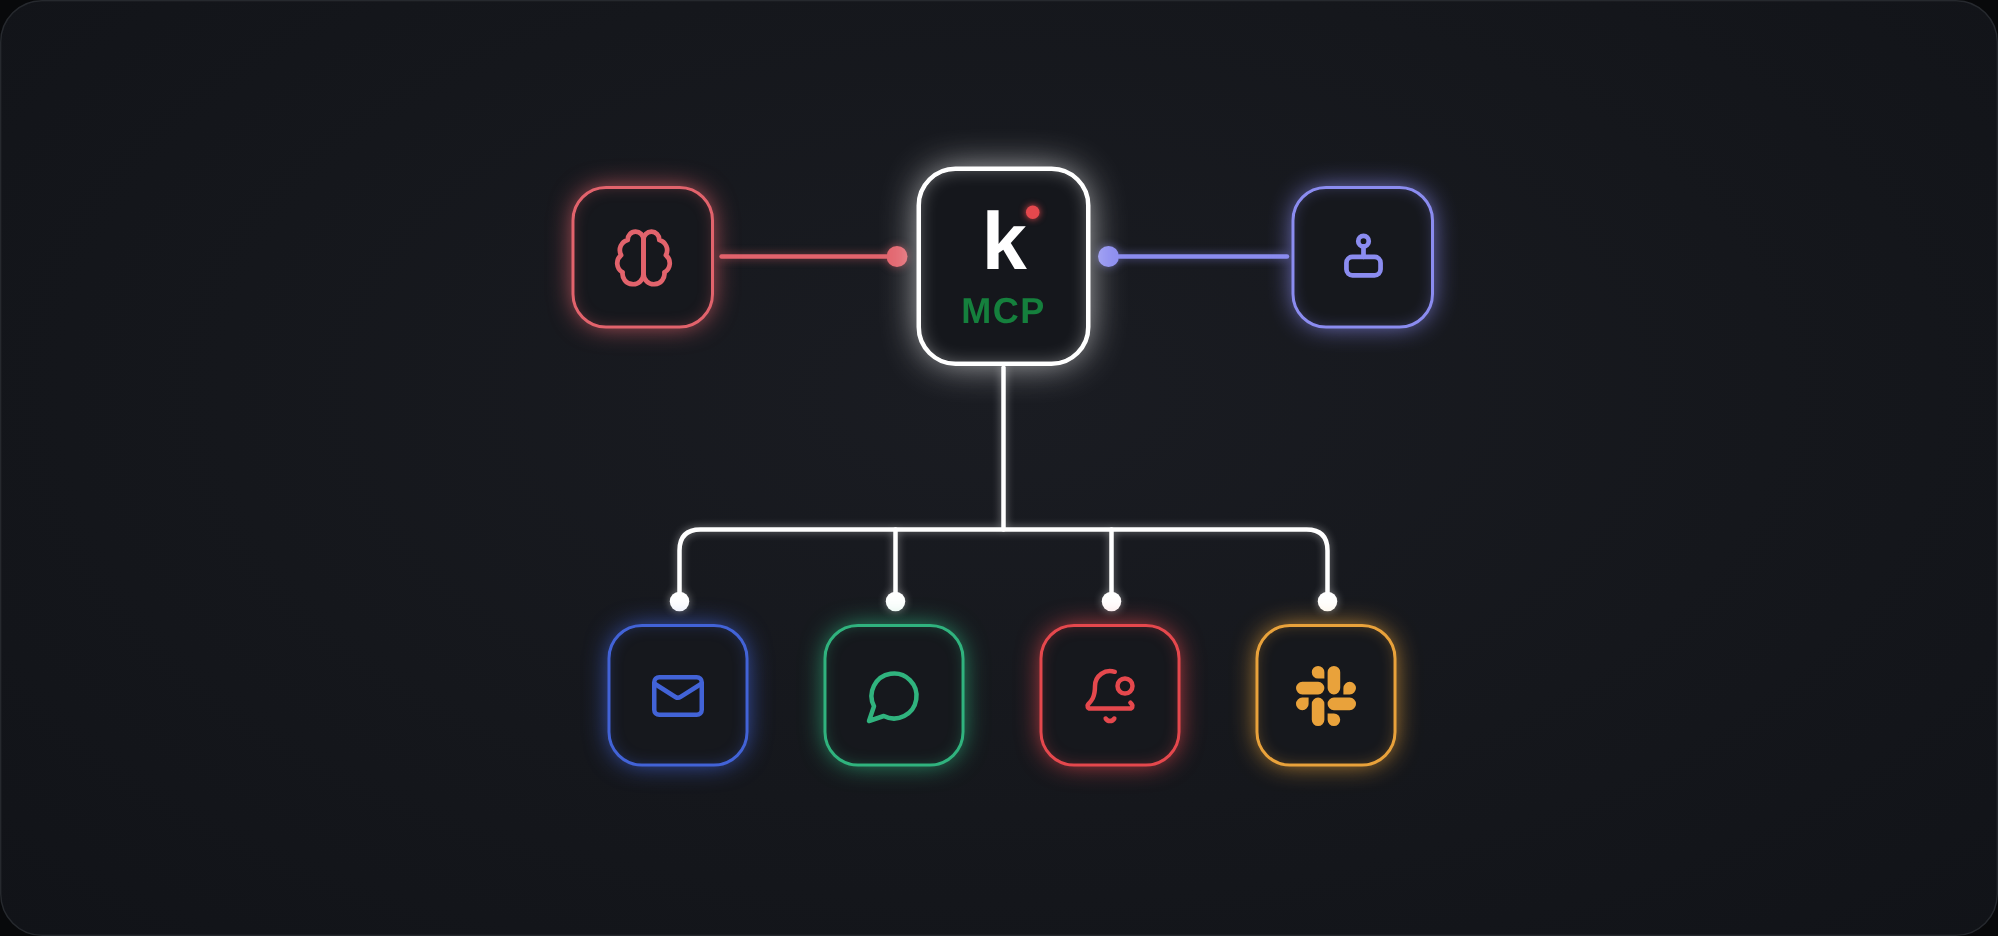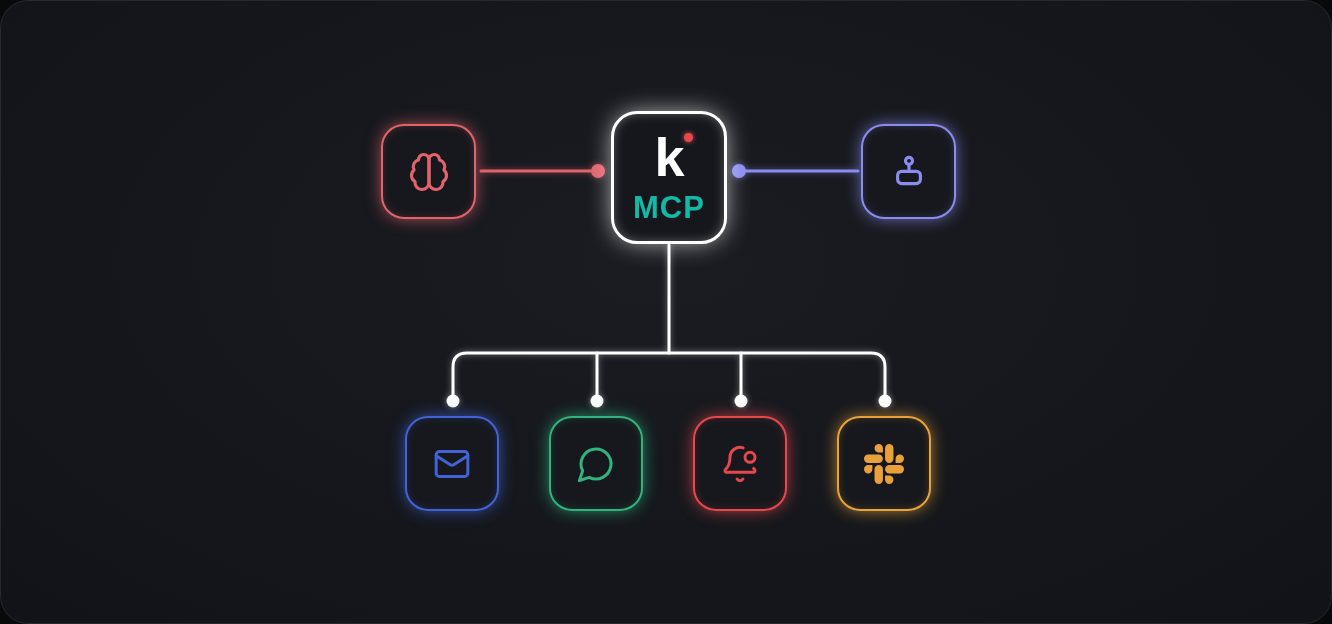--- a/index.html
+++ b/index.html
@@ -61,22 +61,22 @@
   }
   .logo-dot {
     position: absolute;
     top: 3px; right: -9px;
     width: 9px; height: 9px;
     border-radius: 50%;
     background: var(--c);
     box-shadow: 0 0 5px var(--c);
   }
   .center-label {
-    color: #14b8a6;
-    font-size: 31px;
+    color: #15803d;
+    font-size: 24px;
     font-weight: 700;
     letter-spacing: 1px;
   }
 
   svg.icon {
     display: block;
     stroke: currentColor;
     fill: none;
     stroke-width: 1.8;
     stroke-linecap: round;

